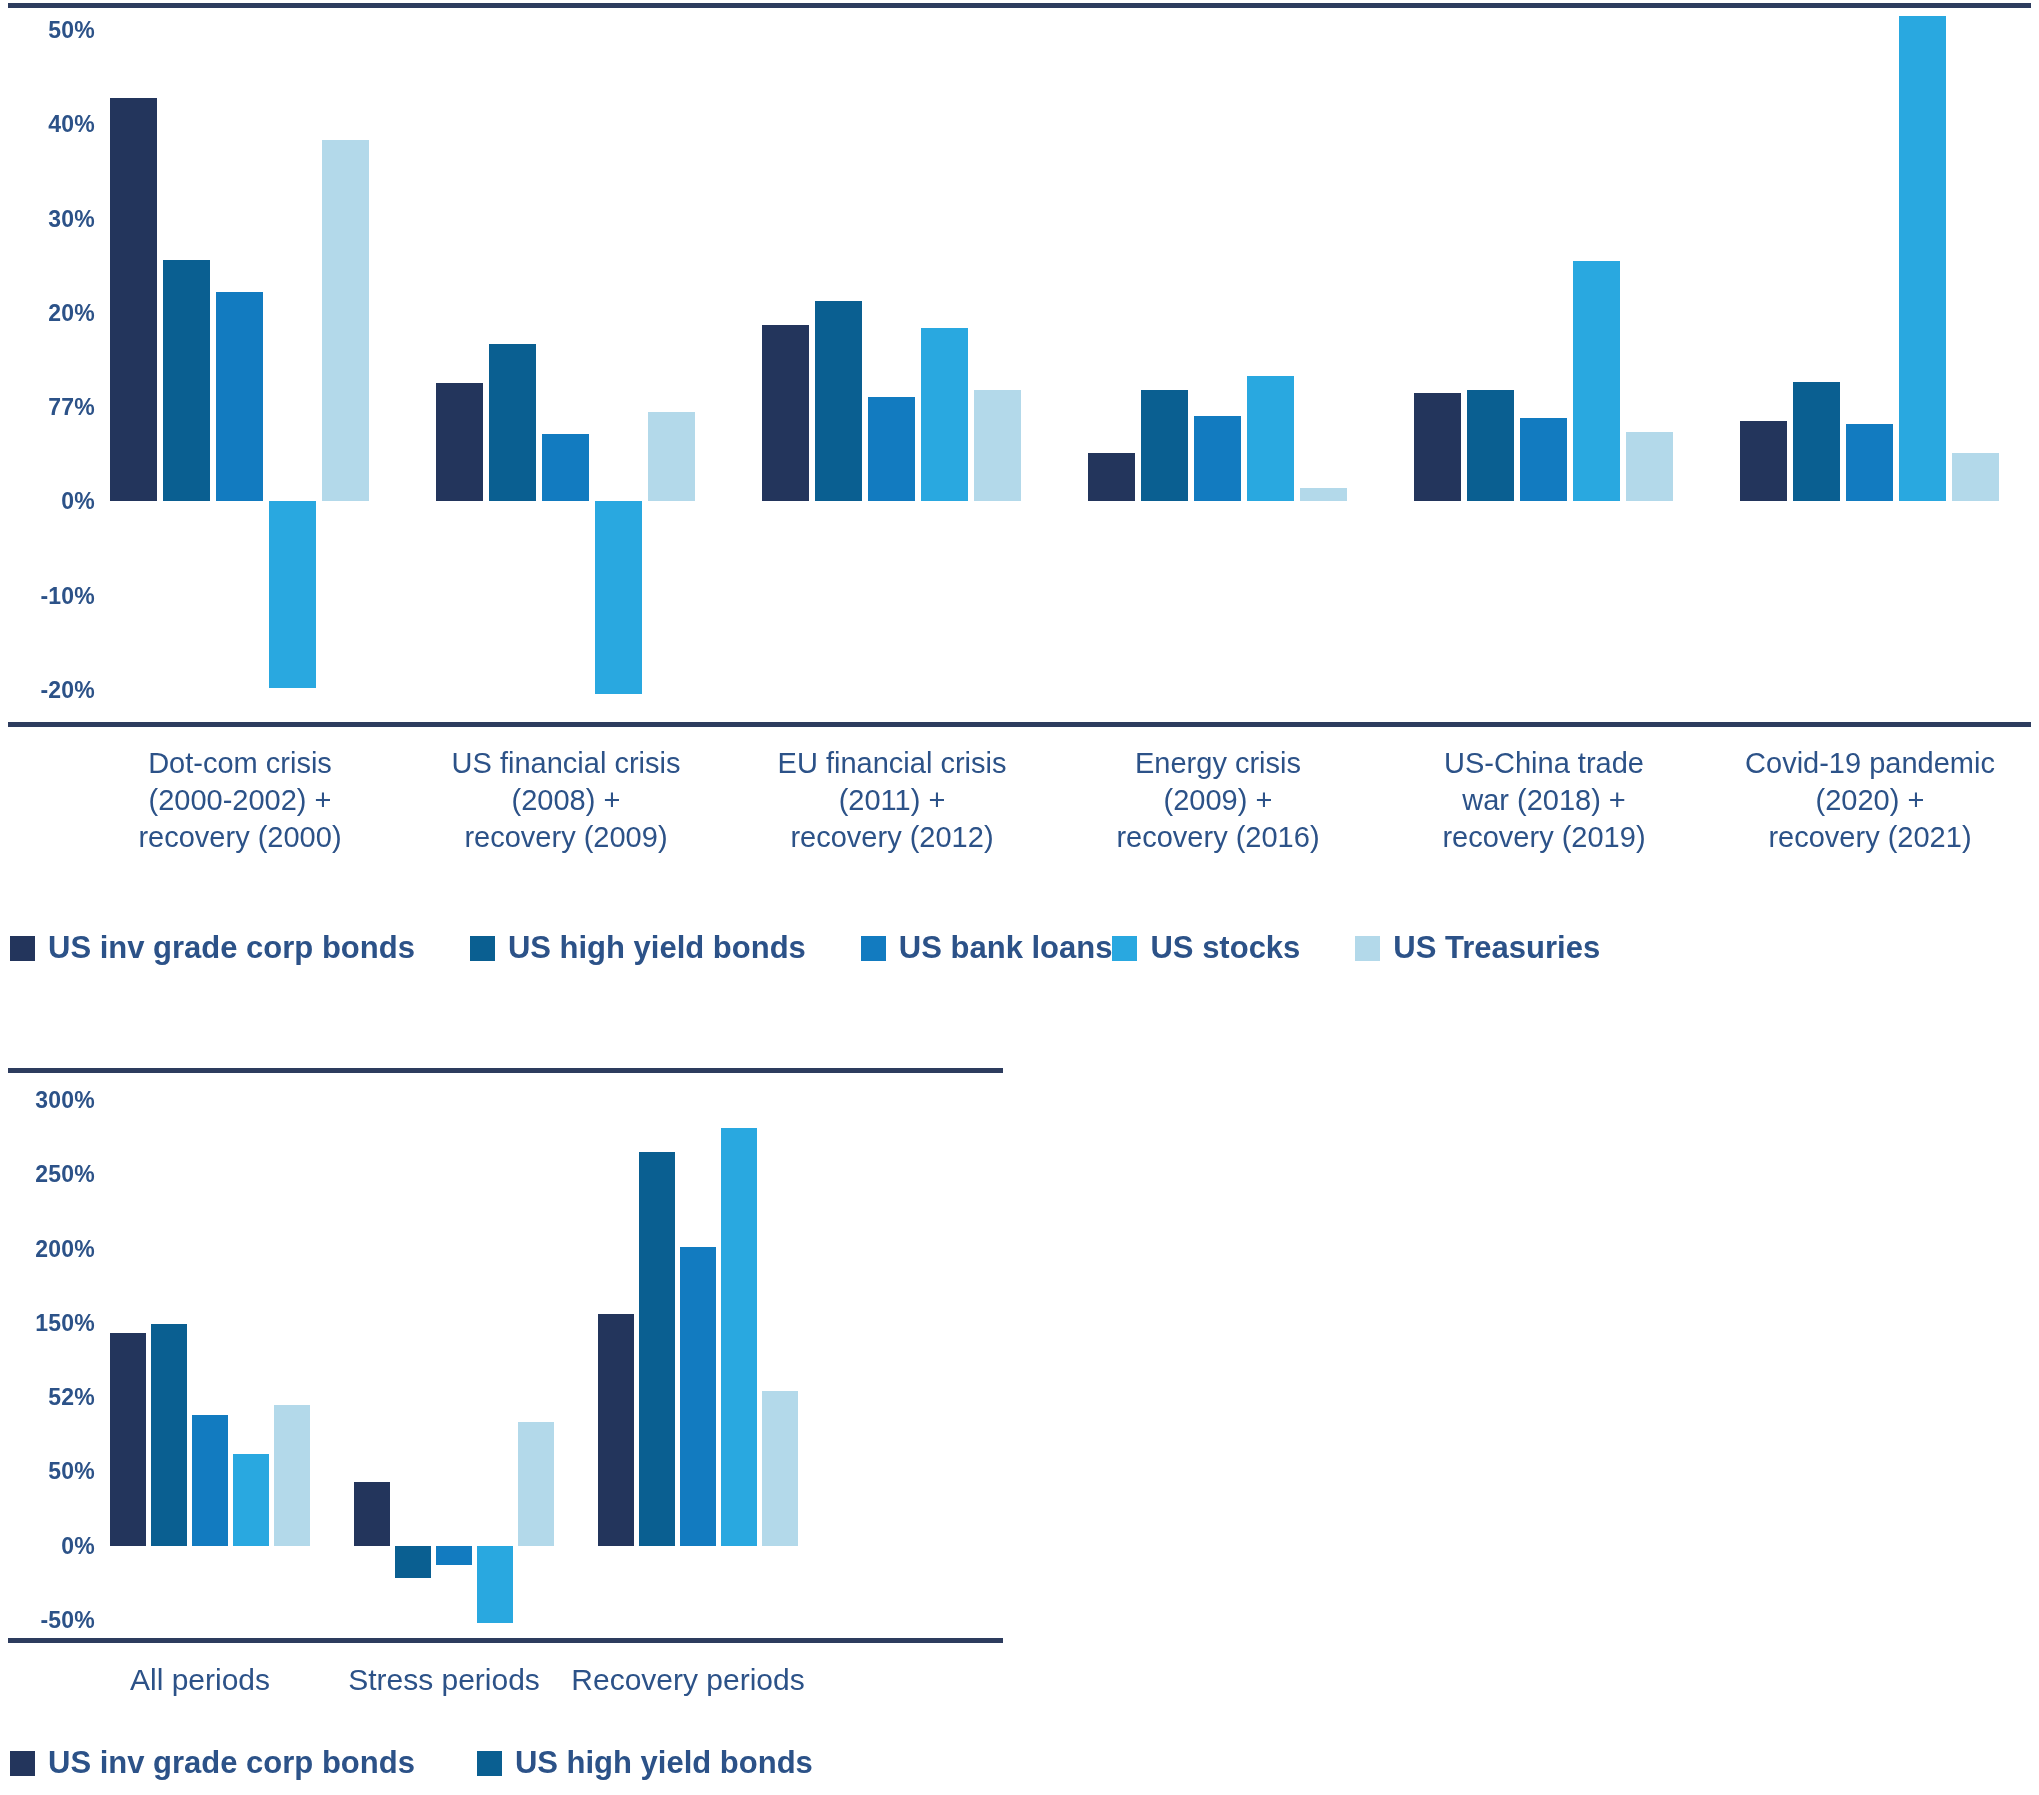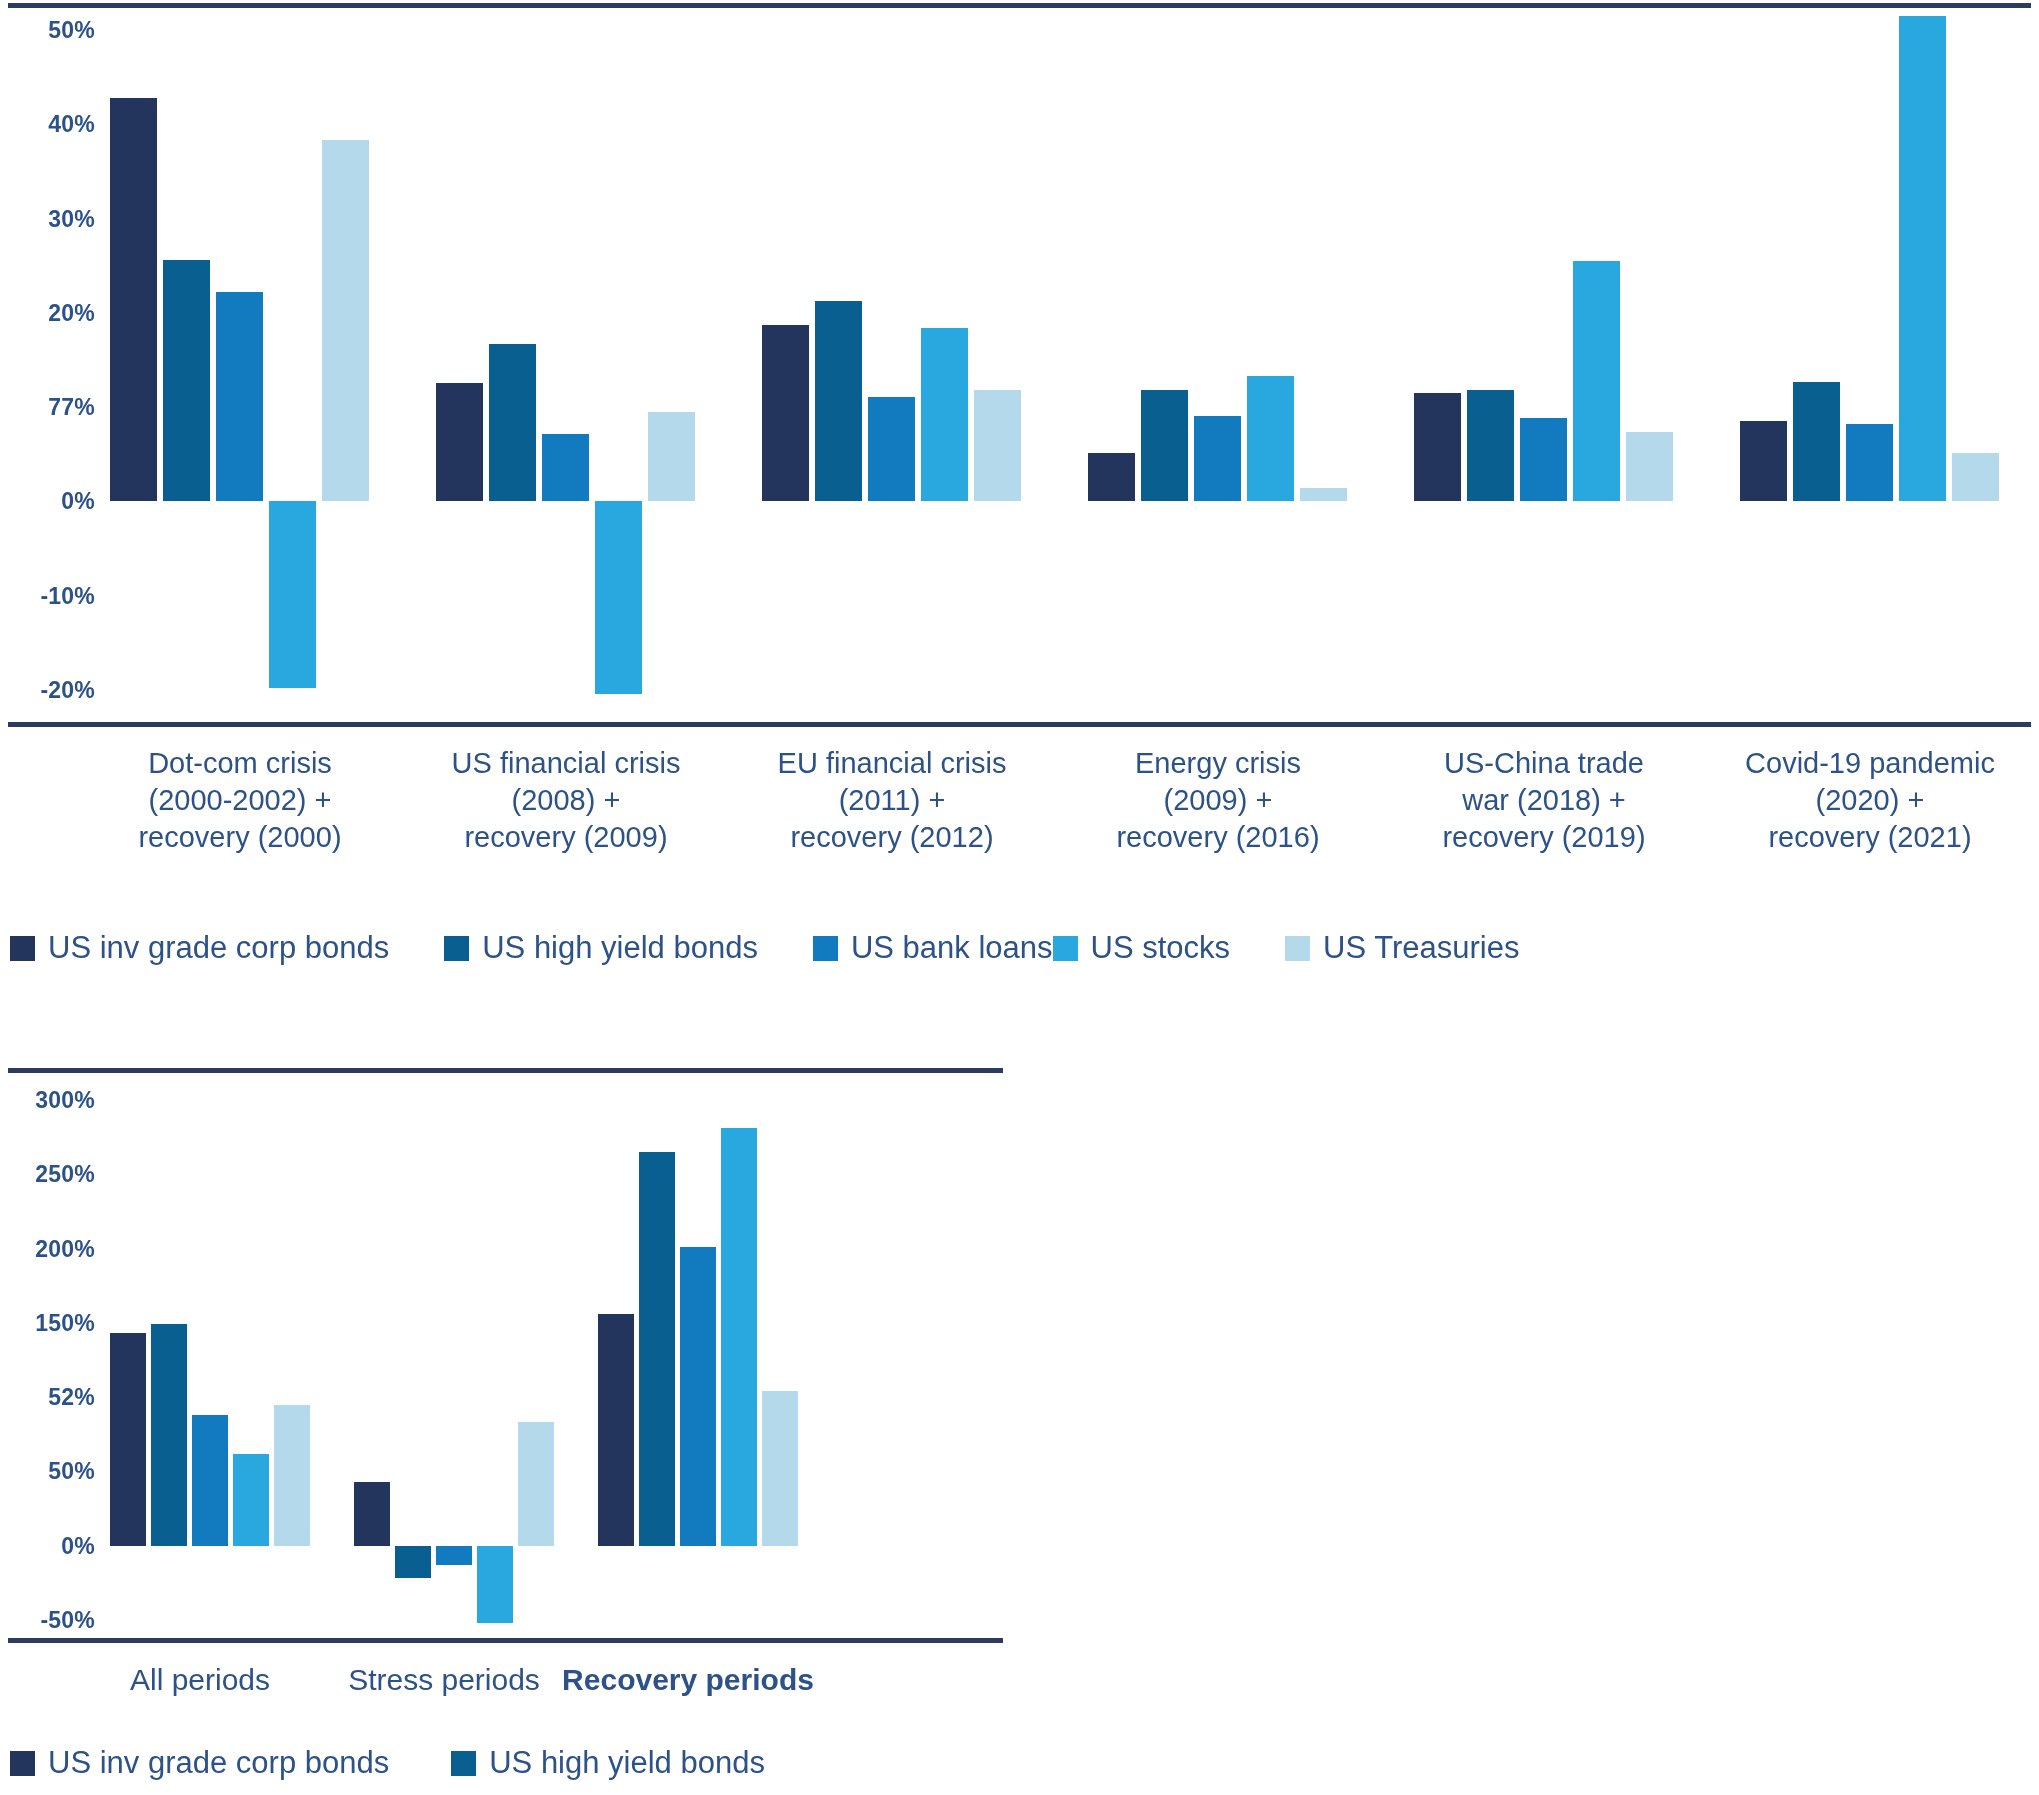--- a/index.html
+++ b/index.html
@@ -110,21 +110,21 @@
   .swatch {
     width: 25px;
     height: 25px;
     display: inline-block;
     flex: 0 0 auto;
   }
   .legend-label {
     font-size: 31px;
     color: #2c5288;
     margin-left: 13px;
-    font-weight: 400;
+    font-weight: 700;
   }
 
   
   #chart2 {
     position: absolute;
     left: 0;
     top: 1060px;
     width: 1010px;
     height: 735px;
   }
@@ -417,21 +417,21 @@
         </div>
         <div class="barwrap" style="position: absolute; left: 164px; width: 36px; height: 520px; top: 0px;">
           <div class="bar" style="background: rgb(179, 217, 234); top: 291.2px; height: 154.514px;"></div>
         </div>
       </div>
     </div>
 
   <div class="xlabels2">
       <div class="xlabel2" style="left: 70px; width: 260px;">All periods</div>
       <div class="xlabel2" style="left: 314px; width: 260px;">Stress periods</div>
-      <div class="xlabel2" style="left: 558px; width: 260px; font-weight: bold;">Recovery periods</div>
+      <div class="xlabel2" style="left: 558px; width: 260px;">Recovery periods</div>
     </div>
 
   <div class="legend" id="c2-legend" style="left:10px; top:685px;">
       <div class="legend-item" style="margin-right: 62px;">
         <span class="swatch" style="background: rgb(35, 53, 92);"></span>
         <span class="legend-label">US inv grade corp bonds</span>
       </div>
       <div class="legend-item">
         <span class="swatch" style="background: rgb(10, 95, 145);"></span>
         <span class="legend-label">US high yield bonds</span>

